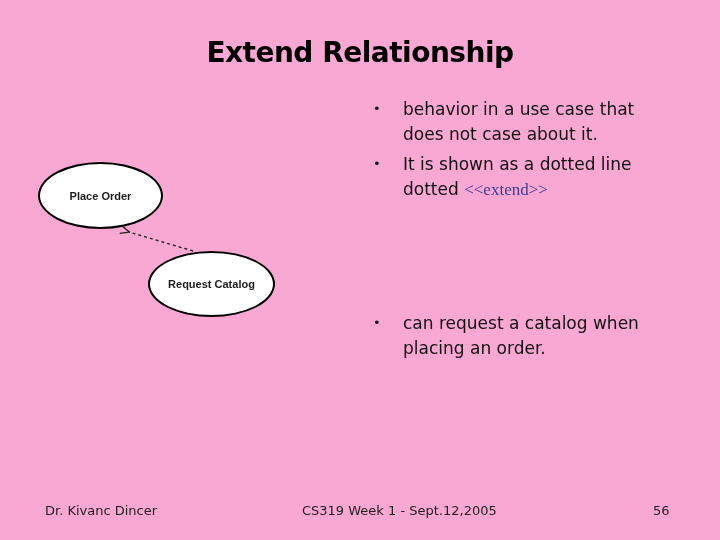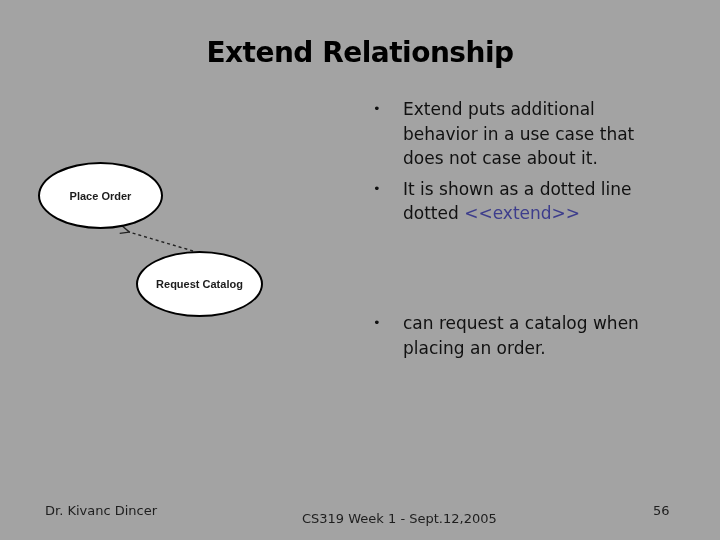--- a/index.html
+++ b/index.html
@@ -1,51 +1,51 @@
 <!DOCTYPE html>
 <html><head>
 <meta charset="utf-8">
 <style>
   html,body { margin:0; padding:0; background:#888; }
   .slide {
-    position:relative; width:720px; height:540px; background:#a3a3a3;
+    position:relative; width:720px; height:540px; background:#f9a8d4;
     font-family:"DejaVu Sans", sans-serif; overflow:hidden;
     box-shadow:0 0 6px rgba(0,0,0,.4);
   }
   .title {
     position:absolute; top:36px; left:0; width:720px; margin:0;
     text-align:center; font-size:28px; font-weight:bold;
     letter-spacing:-0.5px; color:var(--title, #000);
   }
   
   .diagram-layer { position:absolute; left:0; top:0; width:720px; height:540px; pointer-events:none; }
   .usecase {
     position:absolute; border:2px solid #000; border-radius:50%;
     display:flex; align-items:center; justify-content:center; background:#fff;
   }
   .usecase .uc-label {
     font-family:"Liberation Sans", sans-serif; font-weight:bold;
     font-size:11px; color:#1c1c1c; letter-spacing:0; white-space:nowrap;
   }
   .uc1 { left:38px;  top:162px; width:121px; height:63px; }
-  .uc2 { left:136px; top:251px; width:123px; height:62px; }
+  .uc2 { left:148px; top:251px; width:123px; height:62px; }
   
   .bullets { position:absolute; left:373px; width:300px; color:var(--text, #111); }
   .block-a { top:97px; }
   .block-b { top:311px; }
   .bullet { display:flex; align-items:flex-start; }
   .bullet + .bullet { margin-top:6px; }
   .bullet .dot { width:30px; flex:0 0 30px; font-size:13px; line-height:24.5px; color:#111; }
   .bullet .lines { flex:1; font-size:17px; }
   .bullet .lines .ln { line-height:24.5px; white-space:nowrap; }
-  .hl { color:var(--highlight, #3d3d8c); }
+  .hl { color:var(--highlight, #3d3d8c);font-family:Liberation Serif, serif; }
   
   .footer-item { position:absolute; top:503px; font-size:13px; color:#1e1e1e; }
   .footer-author { left:45px; }
-  .footer-course { left:302px;margin-top:8px; }
+  .footer-course { left:302px; }
   .footer-page   { left:653px; }
 </style>
 </head>
 <body>
 
 <div class="slide" style="--title: #000000; --text: #111111; --highlight: #3d3d8c;">
 
   <h1 class="title">Extend Relationship</h1>
 
   <div class="diagram-layer">
@@ -65,21 +65,20 @@
     <div class="usecase uc2">
       <span class="uc-label">Request Catalog</span>
     </div>
   </div>
 
   <div class="bullets block-a">
 
     <div class="bullet">
       <span class="dot">•</span>
       <div class="lines">
-        <div class="ln">Extend puts additional</div>
         <div class="ln">behavior in a use case that</div>
         <div class="ln">does not case about it.</div>
       </div>
     </div>
 
     <div class="bullet">
       <span class="dot">•</span>
       <div class="lines">
         <div class="ln">It is shown as a dotted line</div>
         <div class="ln"><span>dotted </span><span class="hl">&lt;&lt;extend&gt;&gt;</span></div>

